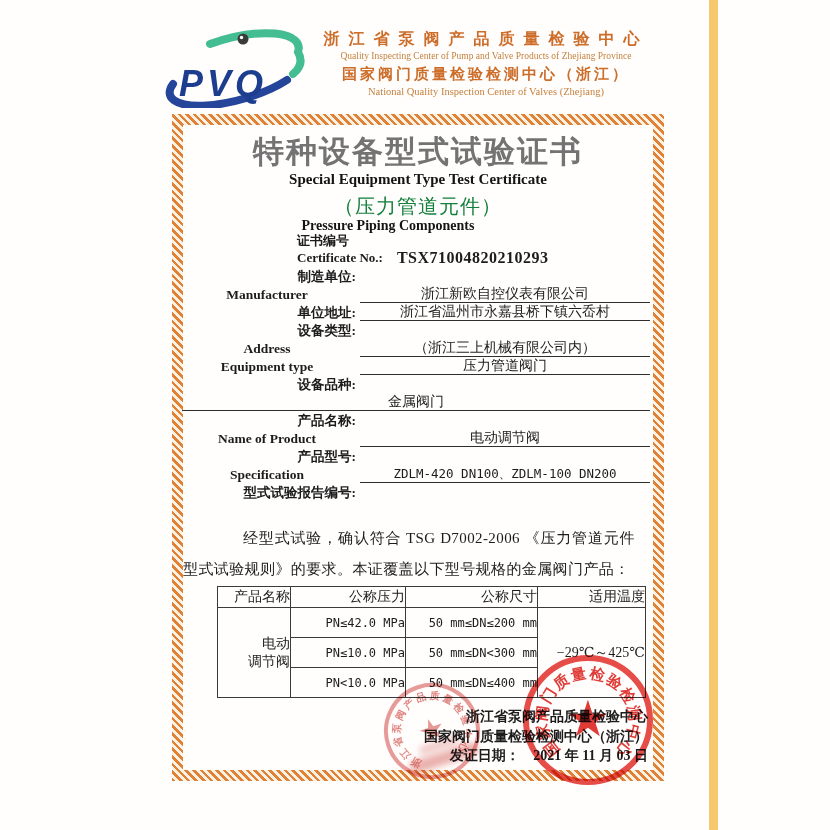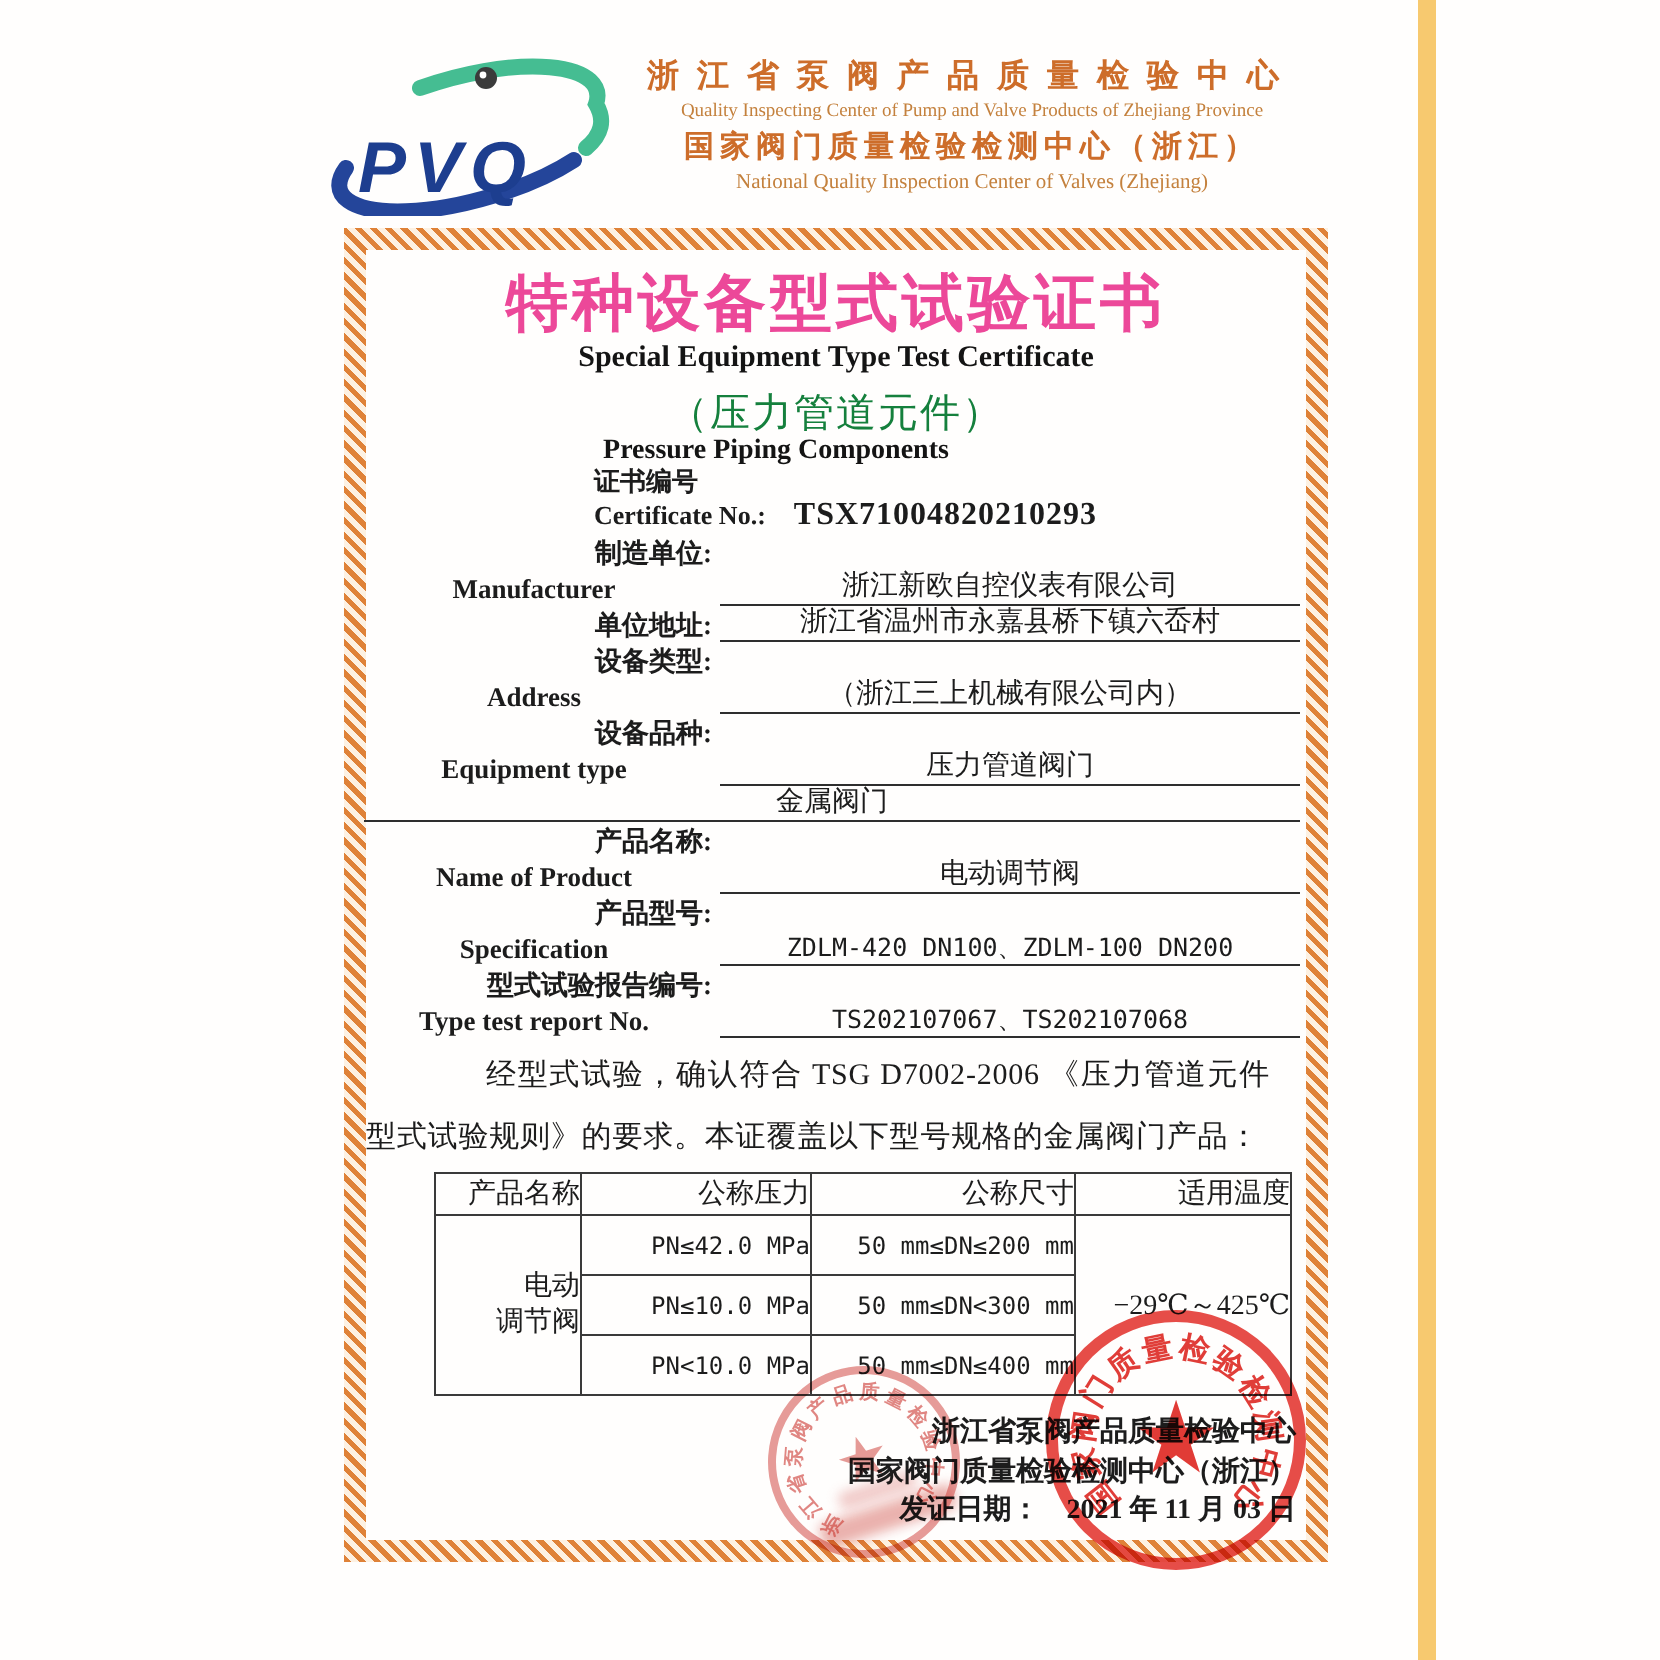--- a/index.html
+++ b/index.html
@@ -24,21 +24,21 @@
 
   
   .frame{
     left:172px;top:114px;width:492px;height:667px;box-sizing:border-box;
     border:11px solid;
     border-image:repeating-linear-gradient(45deg,#df8238 0 2.6px,#fdf1e2 2.6px 5.4px) 11;
   }
 
   
   .title-cn{left:172px;top:131px;width:492px;text-align:center;
-    font-size:31px;font-weight:bold;color:#ec4899;letter-spacing:2px;}
+    font-size:31px;font-weight:bold;color:#737373;letter-spacing:2px;}
   .title-en{left:172px;top:171px;width:492px;text-align:center;
     font-size:15px;font-weight:bold;color:#141414;}
   .subtitle-cn{left:172px;top:193px;width:492px;text-align:center;
     font-size:20px;color:#15803d;letter-spacing:1px;}
   .subtitle-en{left:172px;top:218px;width:432px;text-align:center;
     font-size:14px;font-weight:bold;color:#141414;}
 
   
   .certno{left:297px;top:233px;width:340px;font-size:13px;font-weight:bold;line-height:15px;}
   .certno .row{display:flex;align-items:flex-end;margin-top:2px;}
@@ -146,28 +146,28 @@
     </div>
     <div class="f-line">
       <div class="f-label cn">设备类型:</div>
       <div class="f-value"></div>
     </div>
     <div class="f-line">
       <div class="f-label en">Address</div>
       <div class="f-value u">（浙江三上机械有限公司内）</div>
     </div>
     <div class="f-line">
-      <div class="f-label cn">设备品种:</div>
-      <div class="f-value"></div>
-    </div>
-    <div class="f-line">
       <div class="f-label en">Equipment type</div>
       <div class="f-value u">压力管道阀门</div>
     </div>
     <div class="f-line">
+      <div class="f-label cn">设备品种:</div>
+      <div class="f-value"></div>
+    </div>
+    <div class="f-line">
       <div class="f-value u">金属阀门</div>
     </div>
     <div class="f-line">
       <div class="f-label cn">产品名称:</div>
       <div class="f-value"></div>
     </div>
     <div class="f-line">
       <div class="f-label en">Name of Product</div>
       <div class="f-value u">电动调节阀</div>
     </div>
@@ -175,24 +175,20 @@
       <div class="f-label cn">产品型号:</div>
       <div class="f-value"></div>
     </div>
     <div class="f-line">
       <div class="f-label en">Specification</div>
       <div class="f-value u mono">ZDLM-420 DN100、ZDLM-100 DN200</div>
     </div>
     <div class="f-line">
       <div class="f-label cn">型式试验报告编号:</div>
       <div class="f-value"></div>
-    </div>
-    <div class="f-line">
-      <div class="f-label en">Type test report No.</div>
-      <div class="f-value u mono">TS202107067、TS202107068</div>
     </div>
   </div>
 
   <div class="abs statement">经型式试验，确认符合 TSG D7002-2006 《压力管道元件型式试验规则》的要求。本证覆盖以下型号规格的金属阀门产品：</div>
 
   <table class="abs spec-table">
     <colgroup>
         <col class="col-name">
         <col class="col-press">
         <col class="col-size">

